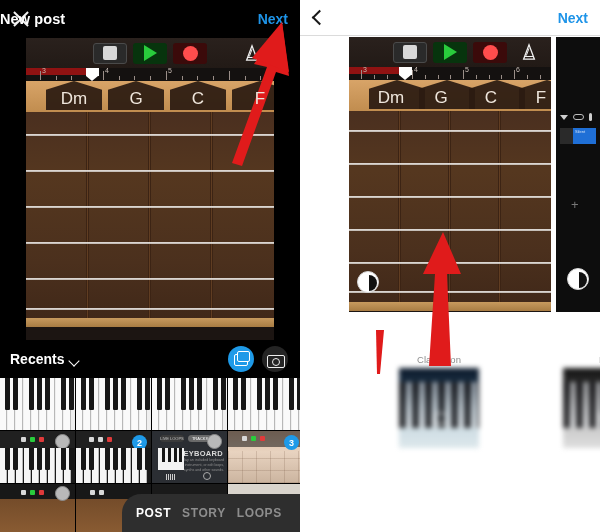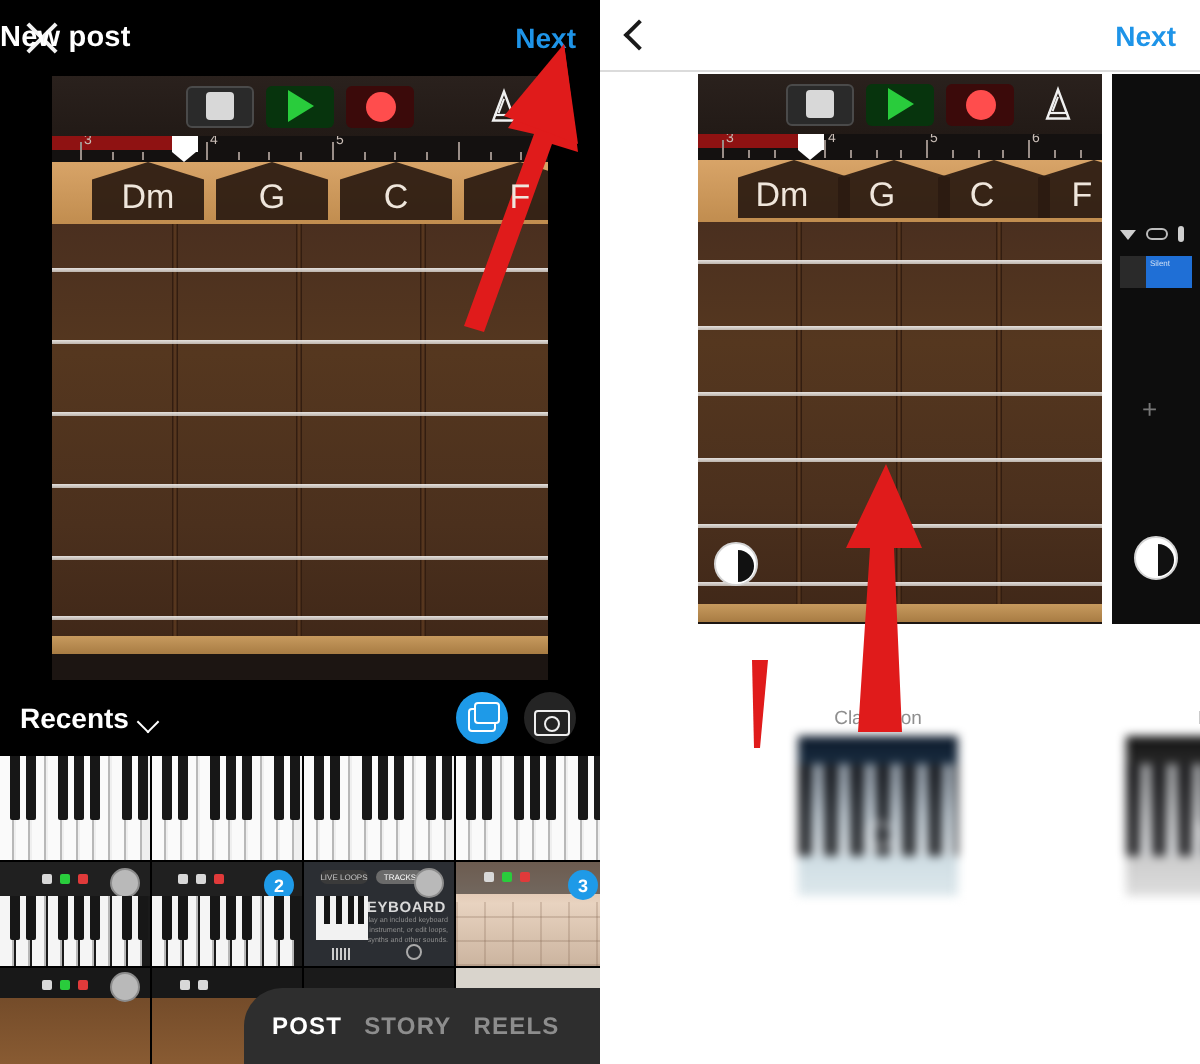--- a/index.html
+++ b/index.html
@@ -525,21 +525,21 @@
         <div class="mini" style="left:14px;background:#d8d8d8"></div>
         <div class="mini" style="left:23px;background:#d8d8d8"></div>
       </div>
       <div class="thumb dark-thumb"></div>
       <div class="thumb dark-thumb" style="background:#d9d4cc"></div>
     </div>
 
     <div class="modebar">
       <div class="m active">POST</div>
       <div class="m">STORY</div>
-      <div class="m">REELS</div>
+      <div class="m">LOOPS</div>
 
     </div>
   </div>
 
   <div class="panel-right">
 
     <div class="topbar2">
       <div class="backchev"></div>
       <div class="next-right">Next</div>
     </div>

